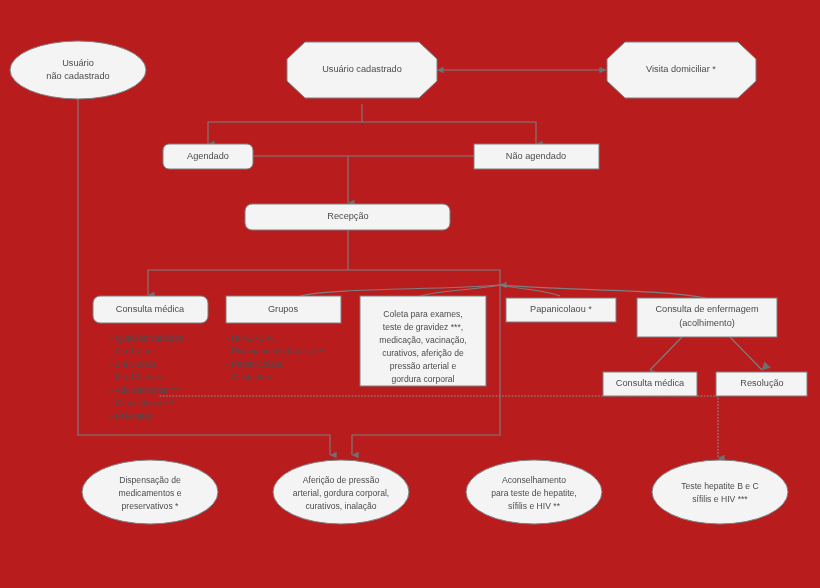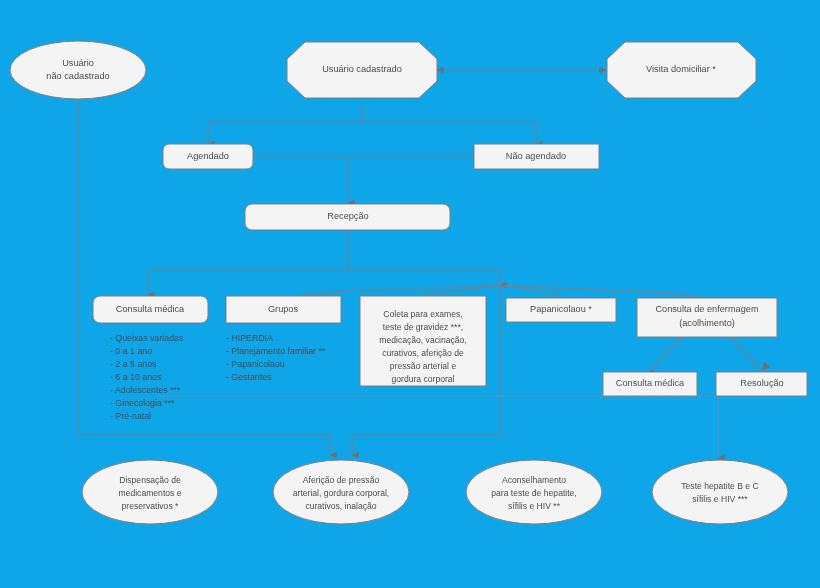--- a/index.html
+++ b/index.html
@@ -4,21 +4,21 @@
 <style>
   html, body {
     margin: 0;
     padding: 0;
     background: #ffffff;
   }
   #canvas {
     position: relative;
     width: 820px;
     height: 588px;
-    background: #0ea5e9;
+    background: #b91c1c;
     font-family: "Liberation Sans", sans-serif;
     overflow: hidden;
   }
   #diagram-svg {
     position: absolute;
     left: 0;
     top: 0;
     width: 820px;
     height: 588px;
   }

